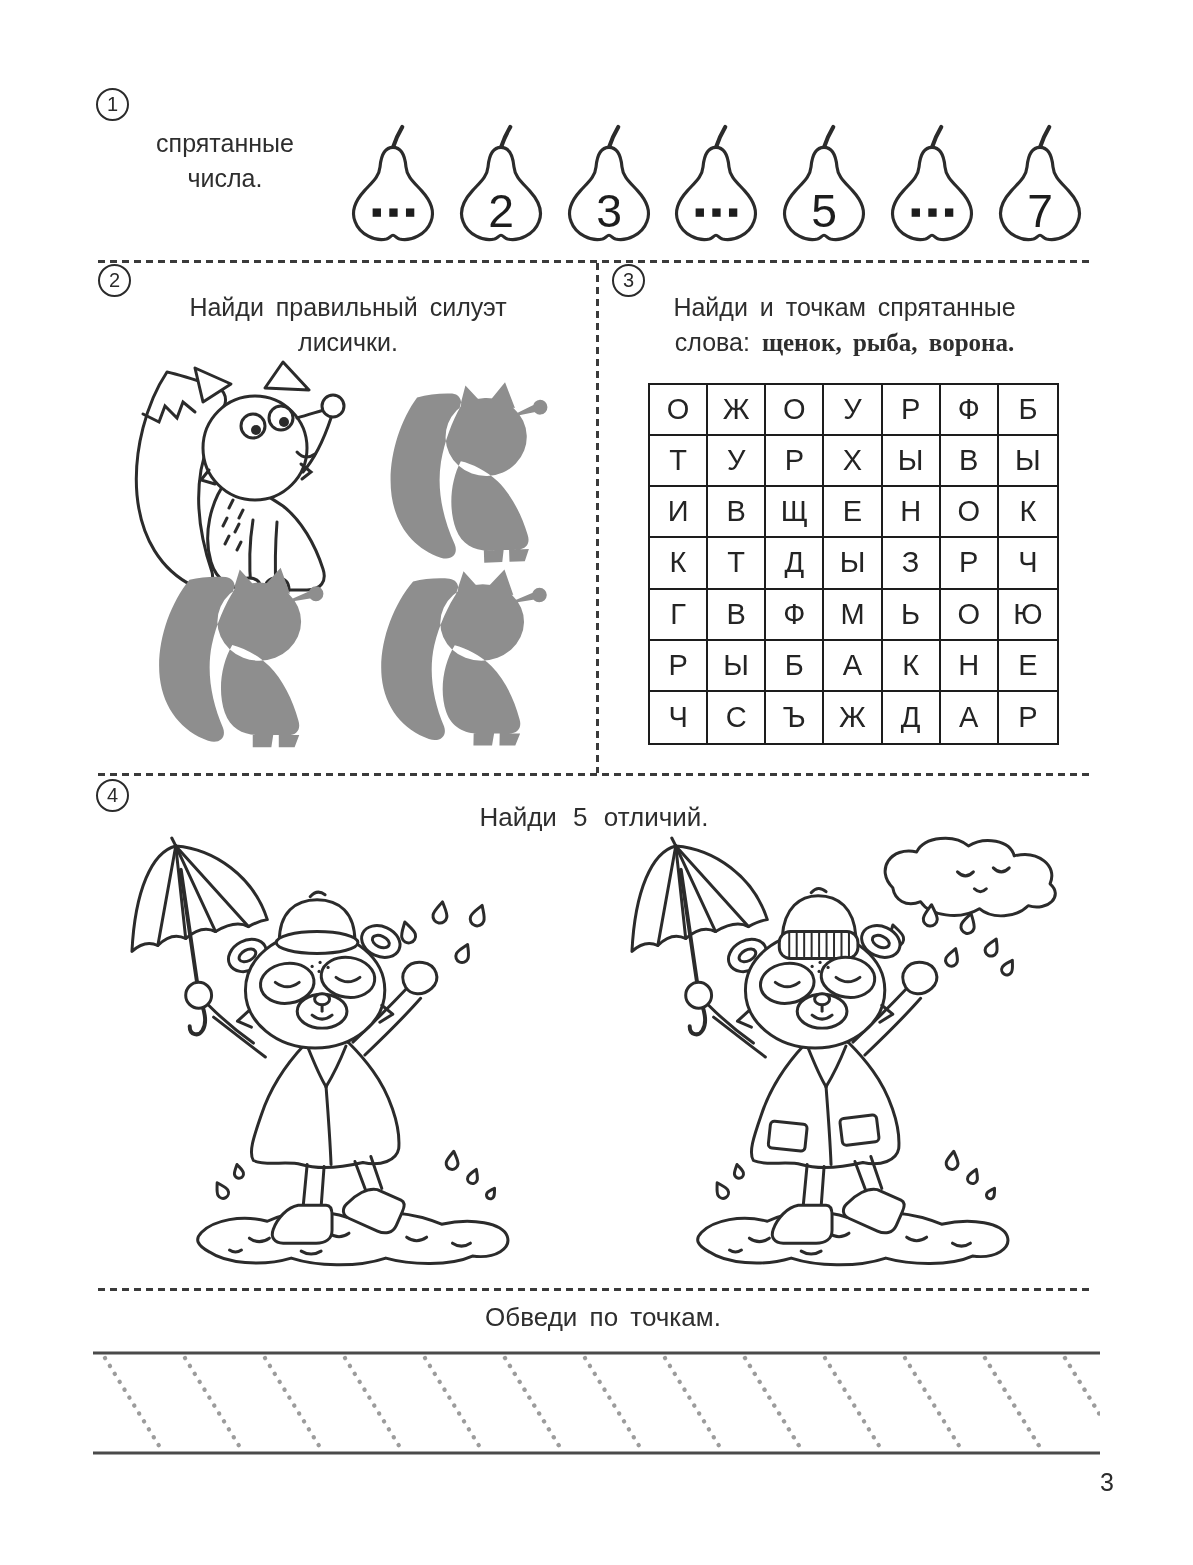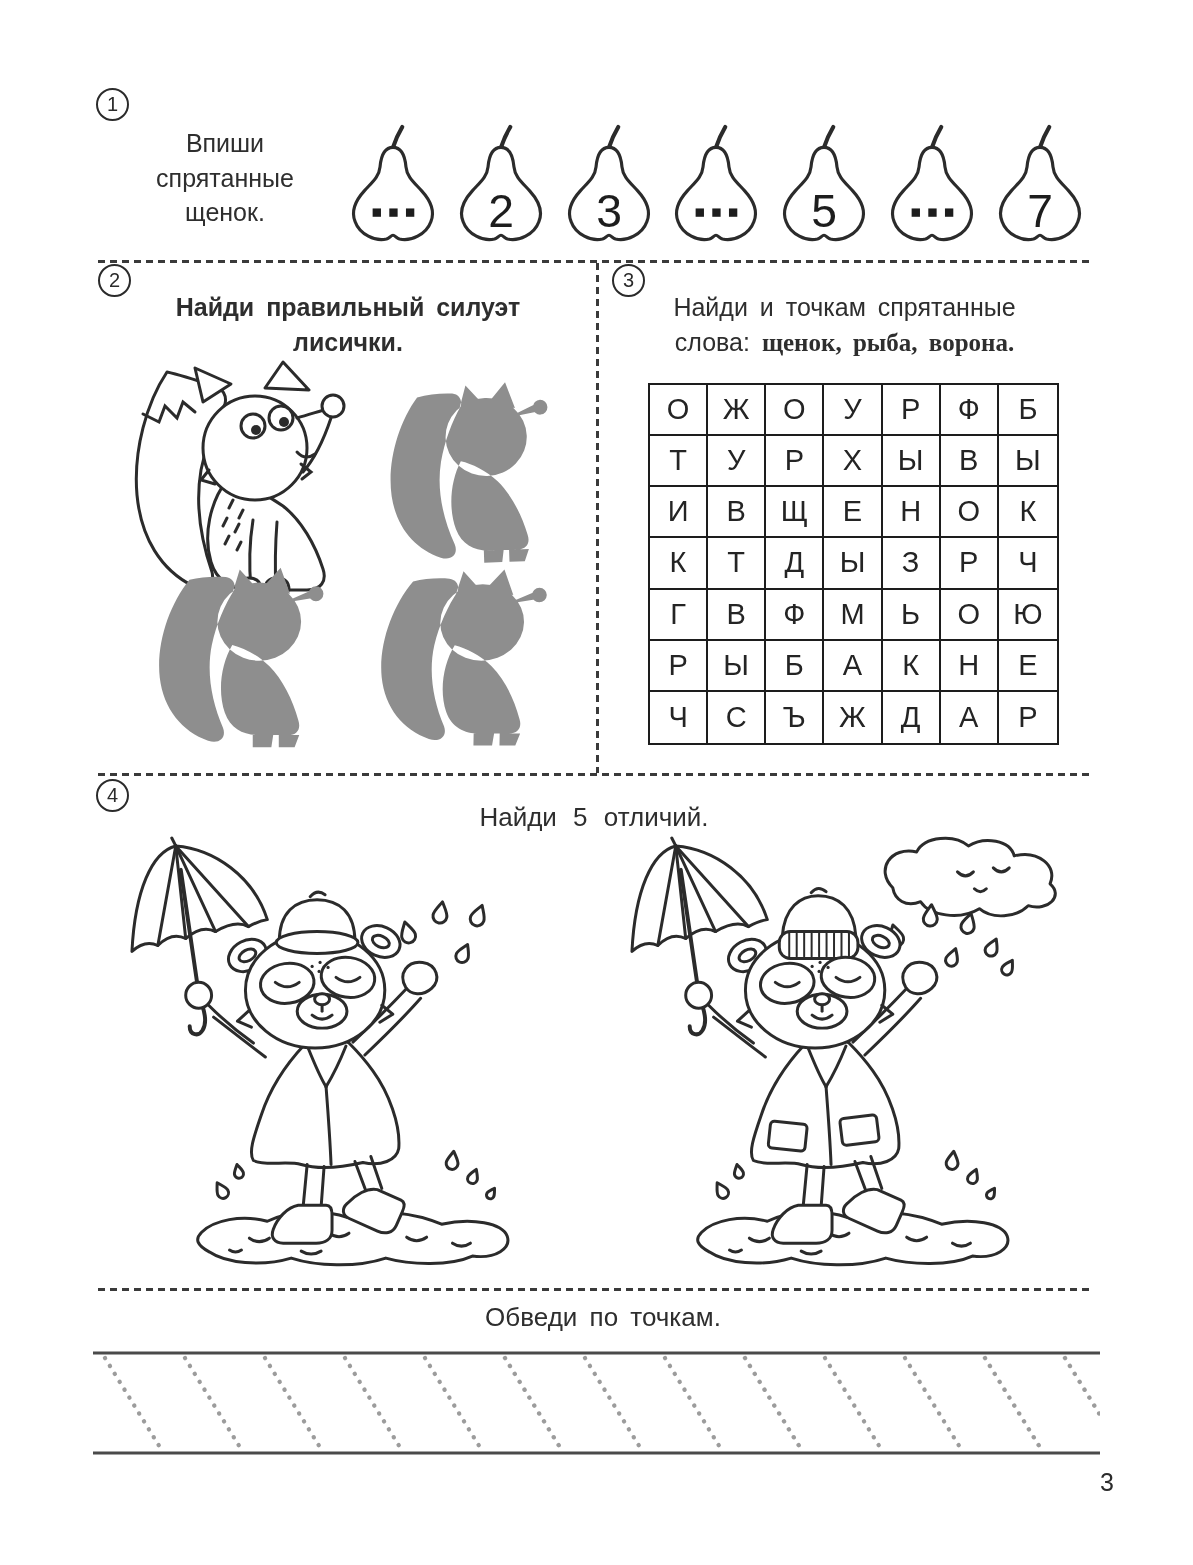--- a/index.html
+++ b/index.html
@@ -28,23 +28,22 @@
 
 <div class="page">
 
   <div class="sep-h" style="left:98px;top:260px;width:992px;"></div>
   <div class="sep-h" style="left:98px;top:773px;width:992px;"></div>
   <div class="sep-h" style="left:98px;top:1288px;width:992px;"></div>
   <div class="sep-v" style="left:596px;top:263px;height:510px;"></div>
 
   <div class="badge" style="left:96px;top:88px;">1</div>
   <div class="instr" style="left:116px;top:126px;width:218px;">
-    <div>Впиши</div>
     <div>спрятанные</div>
-    <div>щенок.</div>
+    <div>числа.</div>
   </div>
   <div class="pear-row" style="left:343px;top:118px;width:747px;height:145px;">
       <svg width="100" height="142" viewBox="0 0 108 142">
         <path d="M64,4 Q58,14 54,26" fill="none" stroke="#2b2b2b" stroke-width="4.5" stroke-linecap="round"></path>
         <path d="M54,26 C45,26 41,36 40,47 C39,58 31,64 23,73 C13,84 9,96 13,106 C18,120 35,128 47,125 C50,124 52,121 54,121 C56,121 58,124 61,125 C73,128 90,120 95,106 C99,96 95,84 85,73 C77,64 69,58 68,47 C67,36 63,26 54,26 Z" fill="#fff" stroke="#2b2b2b" stroke-width="3.4" stroke-linejoin="round"></path>
         <rect x="32" y="92" width="9" height="9" fill="#1d1d1d"></rect>
         <rect x="50" y="92" width="9" height="9" fill="#1d1d1d"></rect>
         <rect x="68" y="92" width="9" height="9" fill="#1d1d1d"></rect>
       </svg>
       <svg width="100" height="142" viewBox="0 0 108 142">
@@ -77,21 +76,21 @@
         <rect x="68" y="92" width="9" height="9" fill="#1d1d1d"></rect>
       </svg>
       <svg width="100" height="142" viewBox="0 0 108 142">
         <path d="M64,4 Q58,14 54,26" fill="none" stroke="#2b2b2b" stroke-width="4.5" stroke-linecap="round"></path>
         <path d="M54,26 C45,26 41,36 40,47 C39,58 31,64 23,73 C13,84 9,96 13,106 C18,120 35,128 47,125 C50,124 52,121 54,121 C56,121 58,124 61,125 C73,128 90,120 95,106 C99,96 95,84 85,73 C77,64 69,58 68,47 C67,36 63,26 54,26 Z" fill="#fff" stroke="#2b2b2b" stroke-width="3.4" stroke-linejoin="round"></path>
         <text x="54" y="112" text-anchor="middle" font-size="50" fill="#1d1d1d" font-family="Liberation Sans,sans-serif">7</text>
       </svg>
     </div>
 
   <div class="badge" style="left:98px;top:264px;">2</div>
-  <div class="instr" style="left:98px;top:290px;width:500px;font-weight:bold;">
+  <div class="instr" style="left:98px;top:290px;width:500px;">
     <div>Найди правильный силуэт</div>
     <div>лисички.</div>
   </div>
   <div class="art" style="left:125px;top:360px;"><svg width="235" height="238" viewBox="0 0 235 238">
         <path fill="#fff" stroke="#2b2b2b" stroke-width="3" stroke-linecap="round" stroke-linejoin="round" d="M42,12 C22,42 8,90 12,135 C16,178 36,210 68,226 C80,231 90,224 87,212 C76,180 70,145 76,110 C81,85 90,62 100,44 C102,36 98,28 89,26 C74,21 56,15 42,12 Z"></path>
         <path fill="none" stroke="#2b2b2b" stroke-width="3" stroke-linecap="round" d="M18,54 L34,62 L40,46 L52,58 L58,42 L70,52"></path>
         <path fill="#fff" stroke="#2b2b2b" stroke-width="3" stroke-linecap="round" stroke-linejoin="round" d="M102,120 C85,142 78,175 86,202 C92,222 108,230 128,230 L182,230 C196,230 202,221 198,209 C190,184 176,160 158,146 C140,133 118,124 102,120 Z"></path>
         <path fill="none" stroke="#2b2b2b" stroke-width="3" stroke-linecap="round" d="M128,160 C124,185 124,207 126,229"></path>
         <path fill="none" stroke="#2b2b2b" stroke-width="3" stroke-linecap="round" d="M152,162 C150,188 150,210 151,229"></path>
         <path fill="#fff" stroke="#2b2b2b" stroke-width="3" stroke-linecap="round" stroke-linejoin="round" d="M112,230 Q112,218 124,218 Q136,218 136,230 Z"></path>

